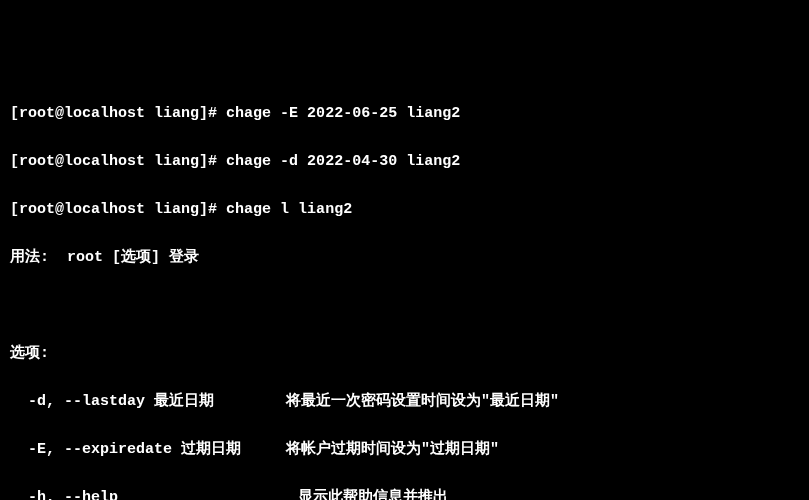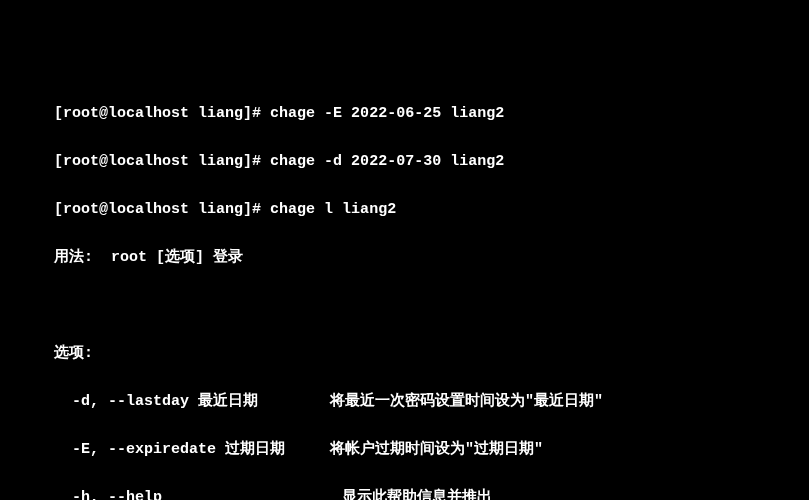--- a/index.html
+++ b/index.html
@@ -8,30 +8,30 @@
       color: #fff;
       font-family: "Courier New", Consolas, monospace;
       font-size: 15px;
       line-height: 1.6;
       padding: 6px 10px;
       white-space: pre;
       width: 809px;
       height: 500px;
       overflow: hidden;
     }
-    .line { white-space: pre; margin-left: 44px; }
+    .line { white-space: pre; }
     .bold { font-weight: bold; }
   </style>
 </head>
 <body>
 
 
 
 <div class="line bold"><span>[</span><span>root</span><span>@</span><span>localhost</span> <span>liang</span><span>]# </span><span>chage -E 2022-06-25 liang2</span></div>
-<div class="line bold"><span>[</span><span>root</span><span>@</span><span>localhost</span> <span>liang</span><span>]# </span><span>chage -d 2022-07-30 liang2</span></div>
+<div class="line bold"><span>[</span><span>root</span><span>@</span><span>localhost</span> <span>liang</span><span>]# </span><span>chage -d 2022-04-30 liang2</span></div>
 <div class="line bold"><span>[</span><span>root</span><span>@</span><span>localhost</span> <span>liang</span><span>]# </span><span>chage l liang2</span></div>
 <div class="line bold">用法:  root [选项] 登录</div>
 <div class="line"> </div>
 <div class="line bold">选项:</div>
 <div class="line bold">  -d, --lastday 最近日期        将最近一次密码设置时间设为"最近日期"</div>
 <div class="line bold">  -E, --expiredate 过期日期     将帐户过期时间设为"过期日期"</div>
 <div class="line bold">  -h, --help                    显示此帮助信息并推出</div>
 
 
 

